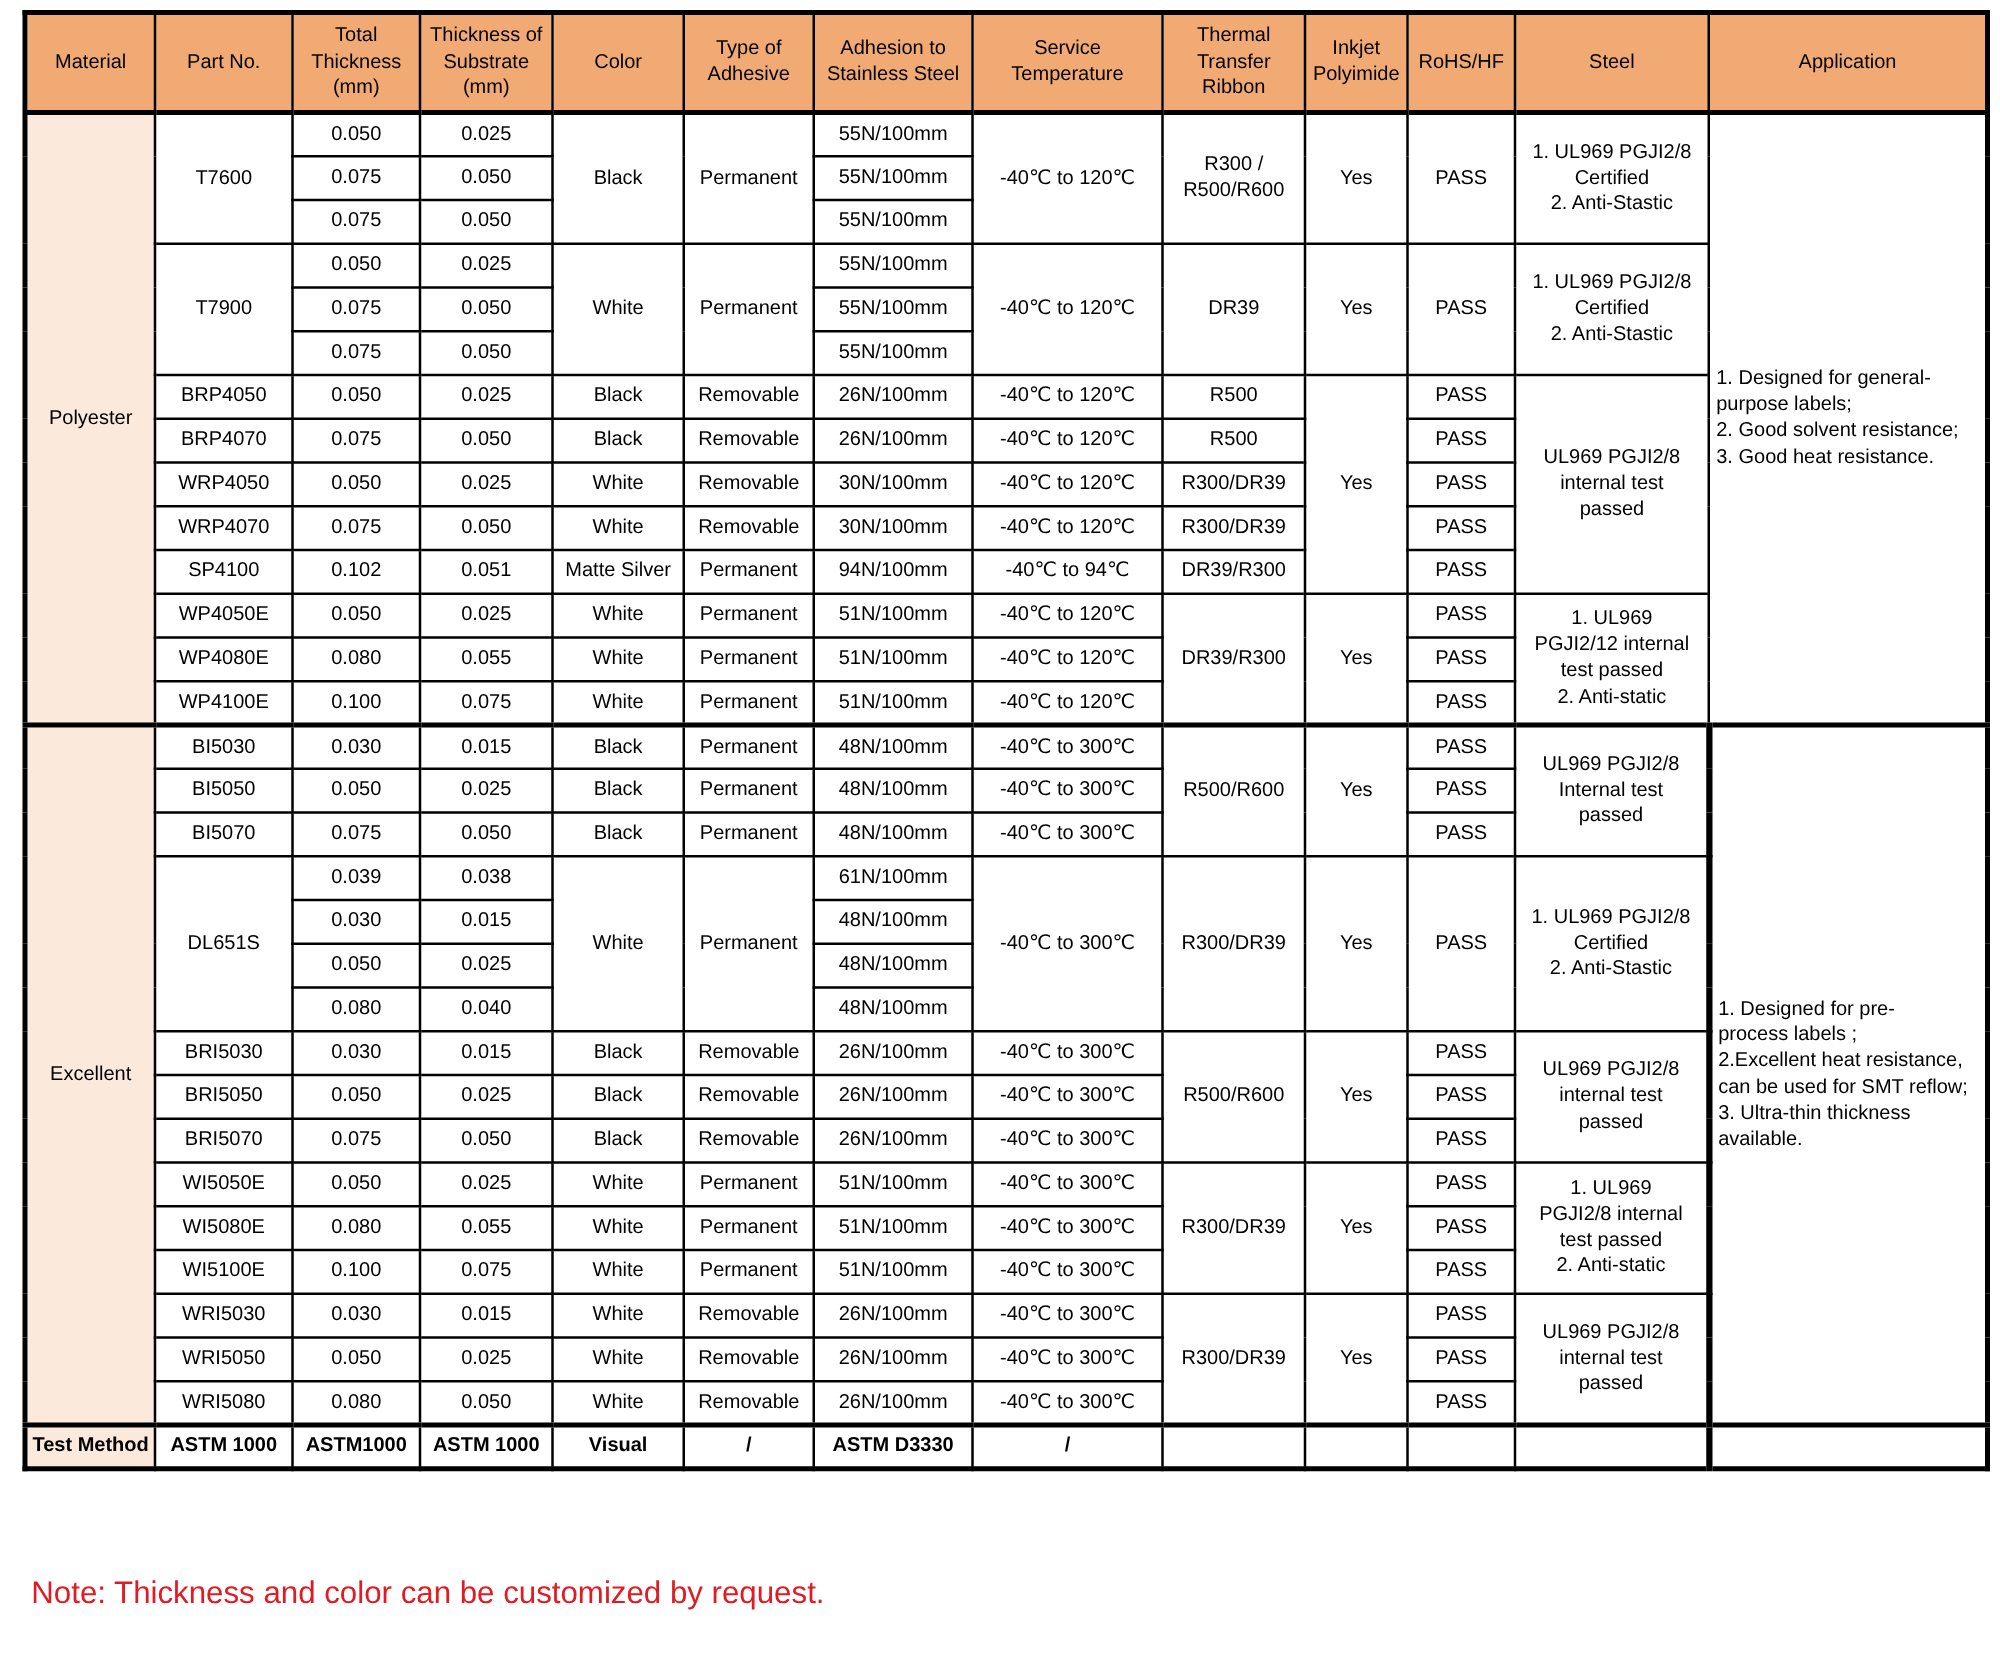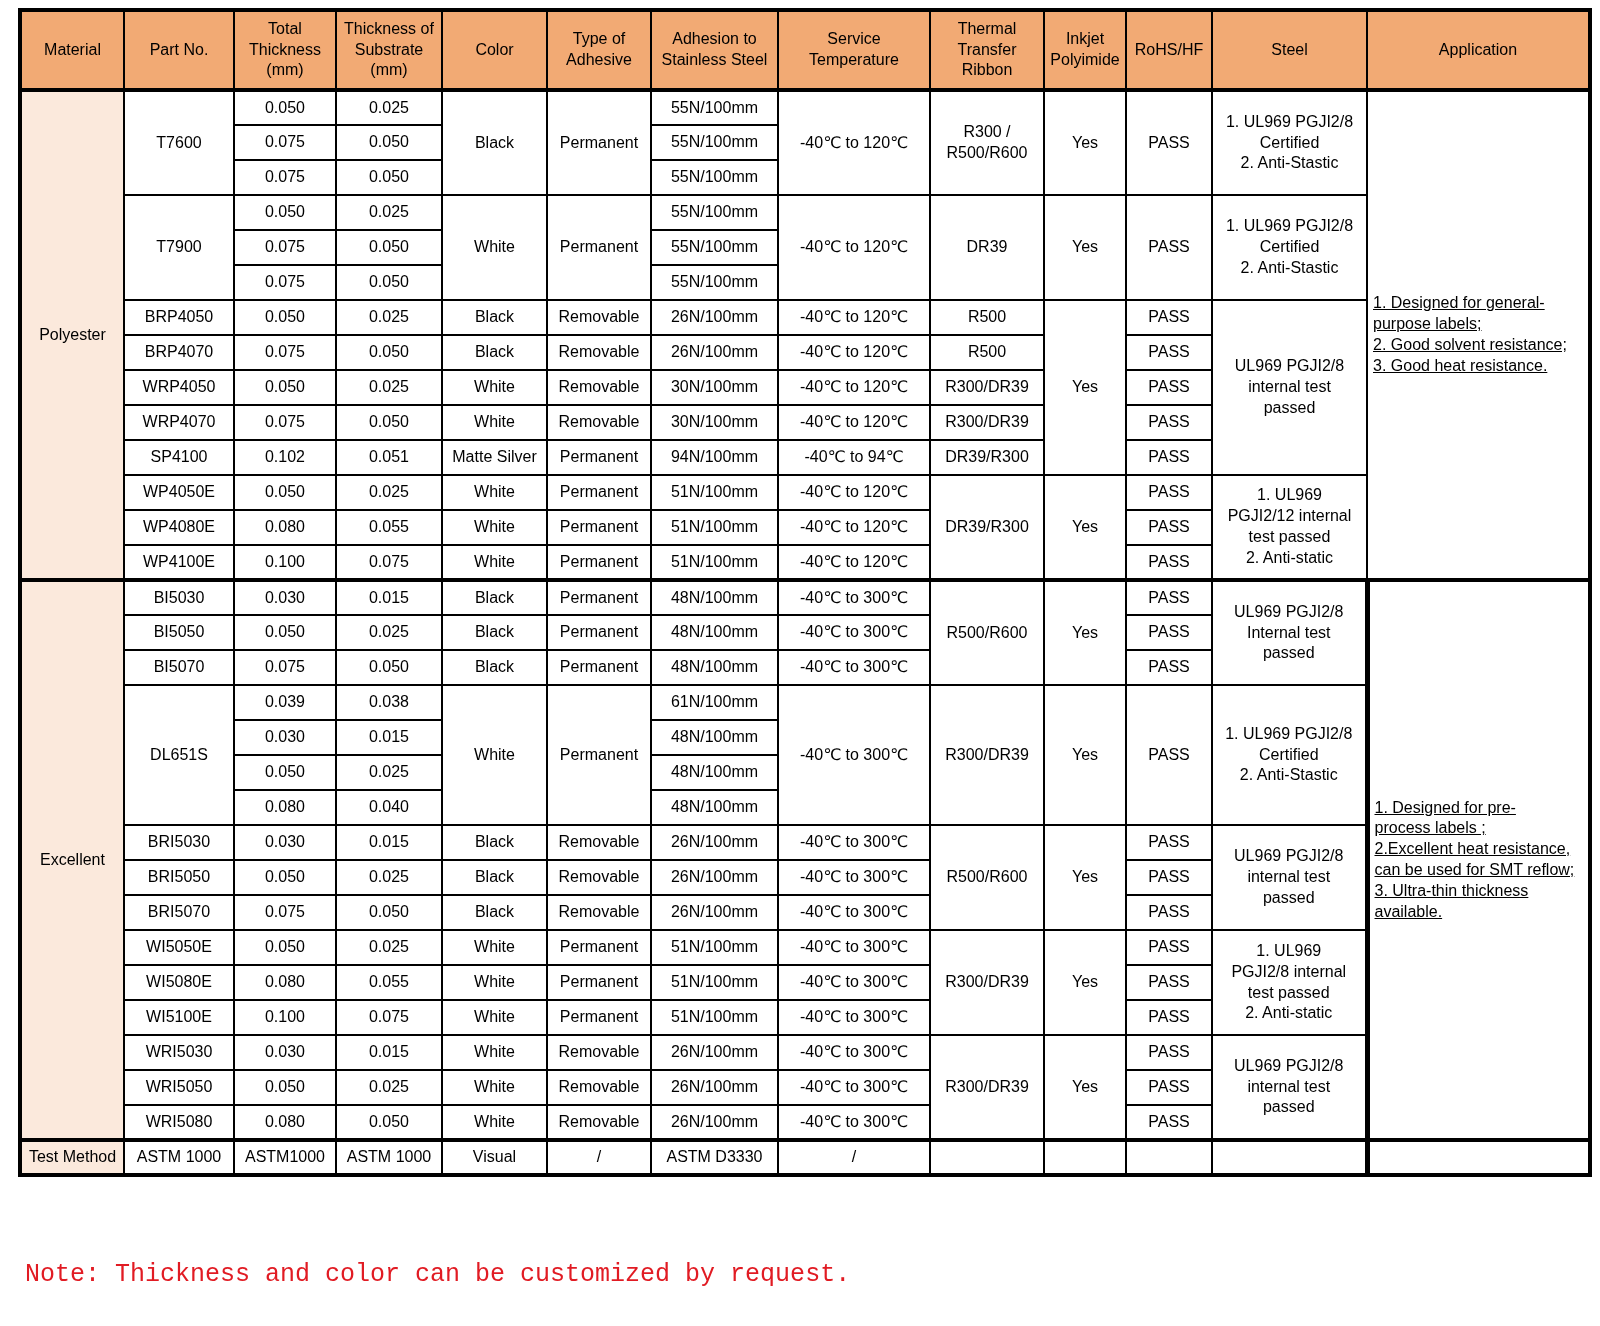--- a/index.html
+++ b/index.html
@@ -40,27 +40,27 @@
     overflow:hidden;
   }
   thead th{
     background:var(--header-bg);
     height:76px;
     font-weight:normal;
     border-bottom:4px solid var(--border-color);
   }
   tbody tr{height:35px;}
   td.mat{background:var(--material-bg);}
-  td.app{text-align:left;padding:0 5px;text-decoration:underline;}
+  td.app{text-align:left;padding:0 5px;}
   td.app-pi{border-left:5px solid var(--border-color);}
   tr.sec-start td{border-top:4px solid var(--border-color);}
-  tr.test-row td{border-top:4px solid var(--border-color);}
+  tr.test-row td{border-top:4px solid var(--border-color);font-weight:bold;}
   .note{
     position:absolute;left:25px;top:1260px;
-    font-family:Liberation Mono, monospace;
+    font-family:Liberation Sans, sans-serif;
     font-size:25px;
     color:var(--note-color);
   }
 </style>
 </head>
 <body>
 
 <div class="page">
   <table class="spec">
     <colgroup>

